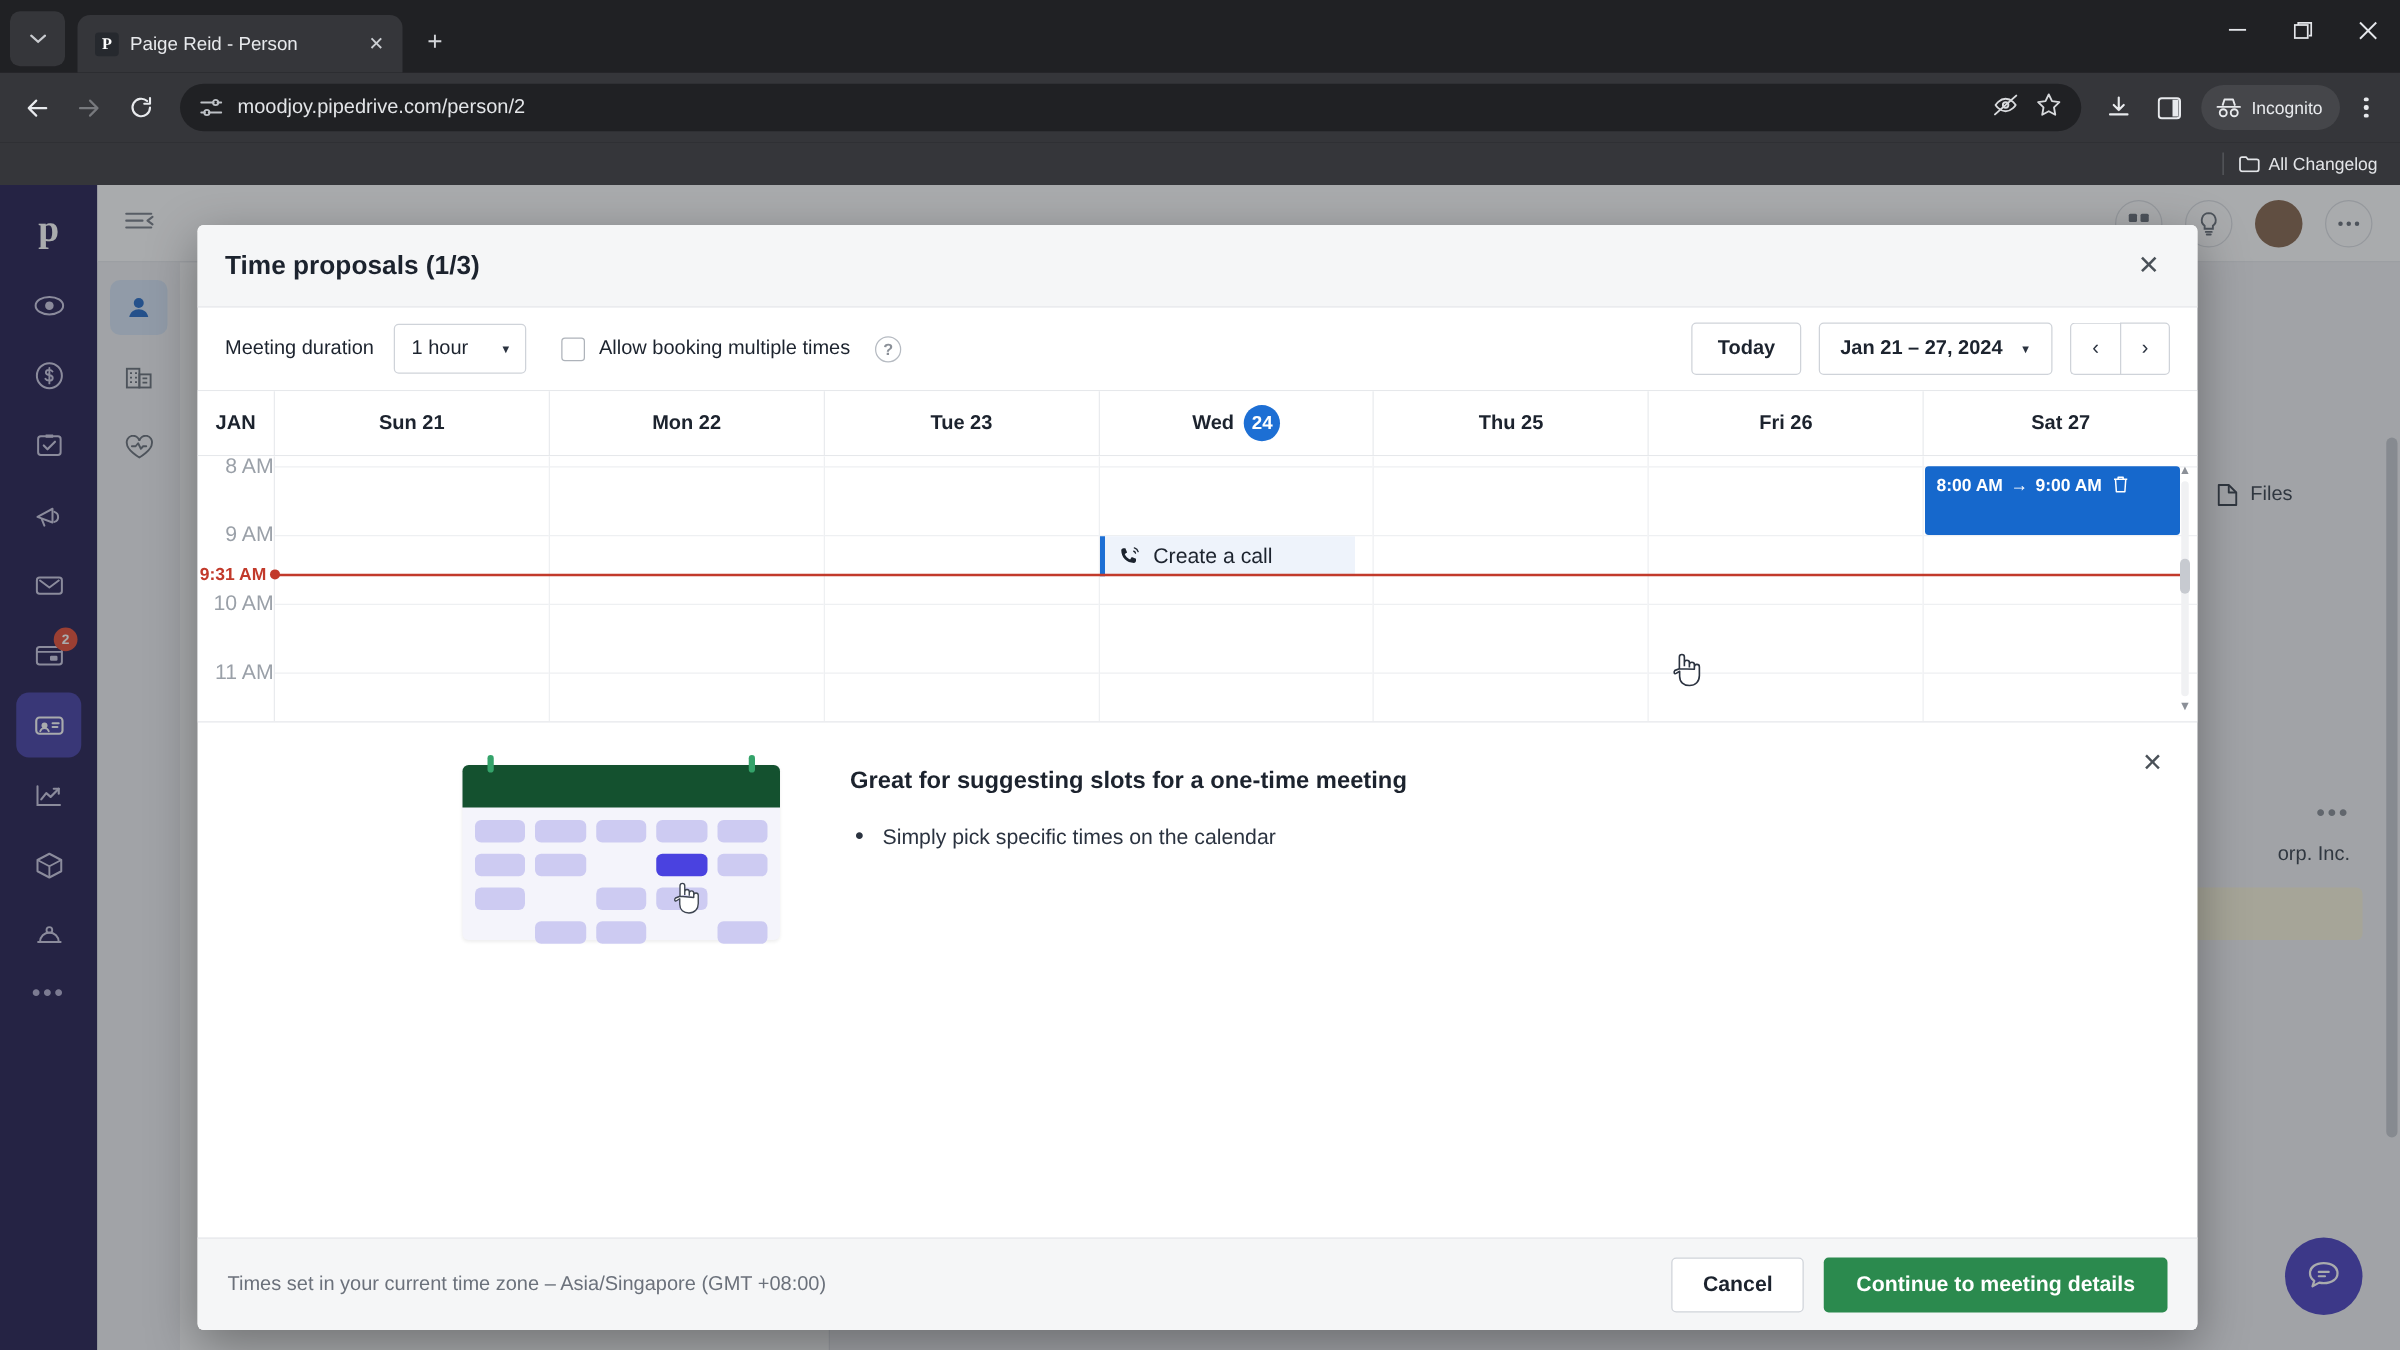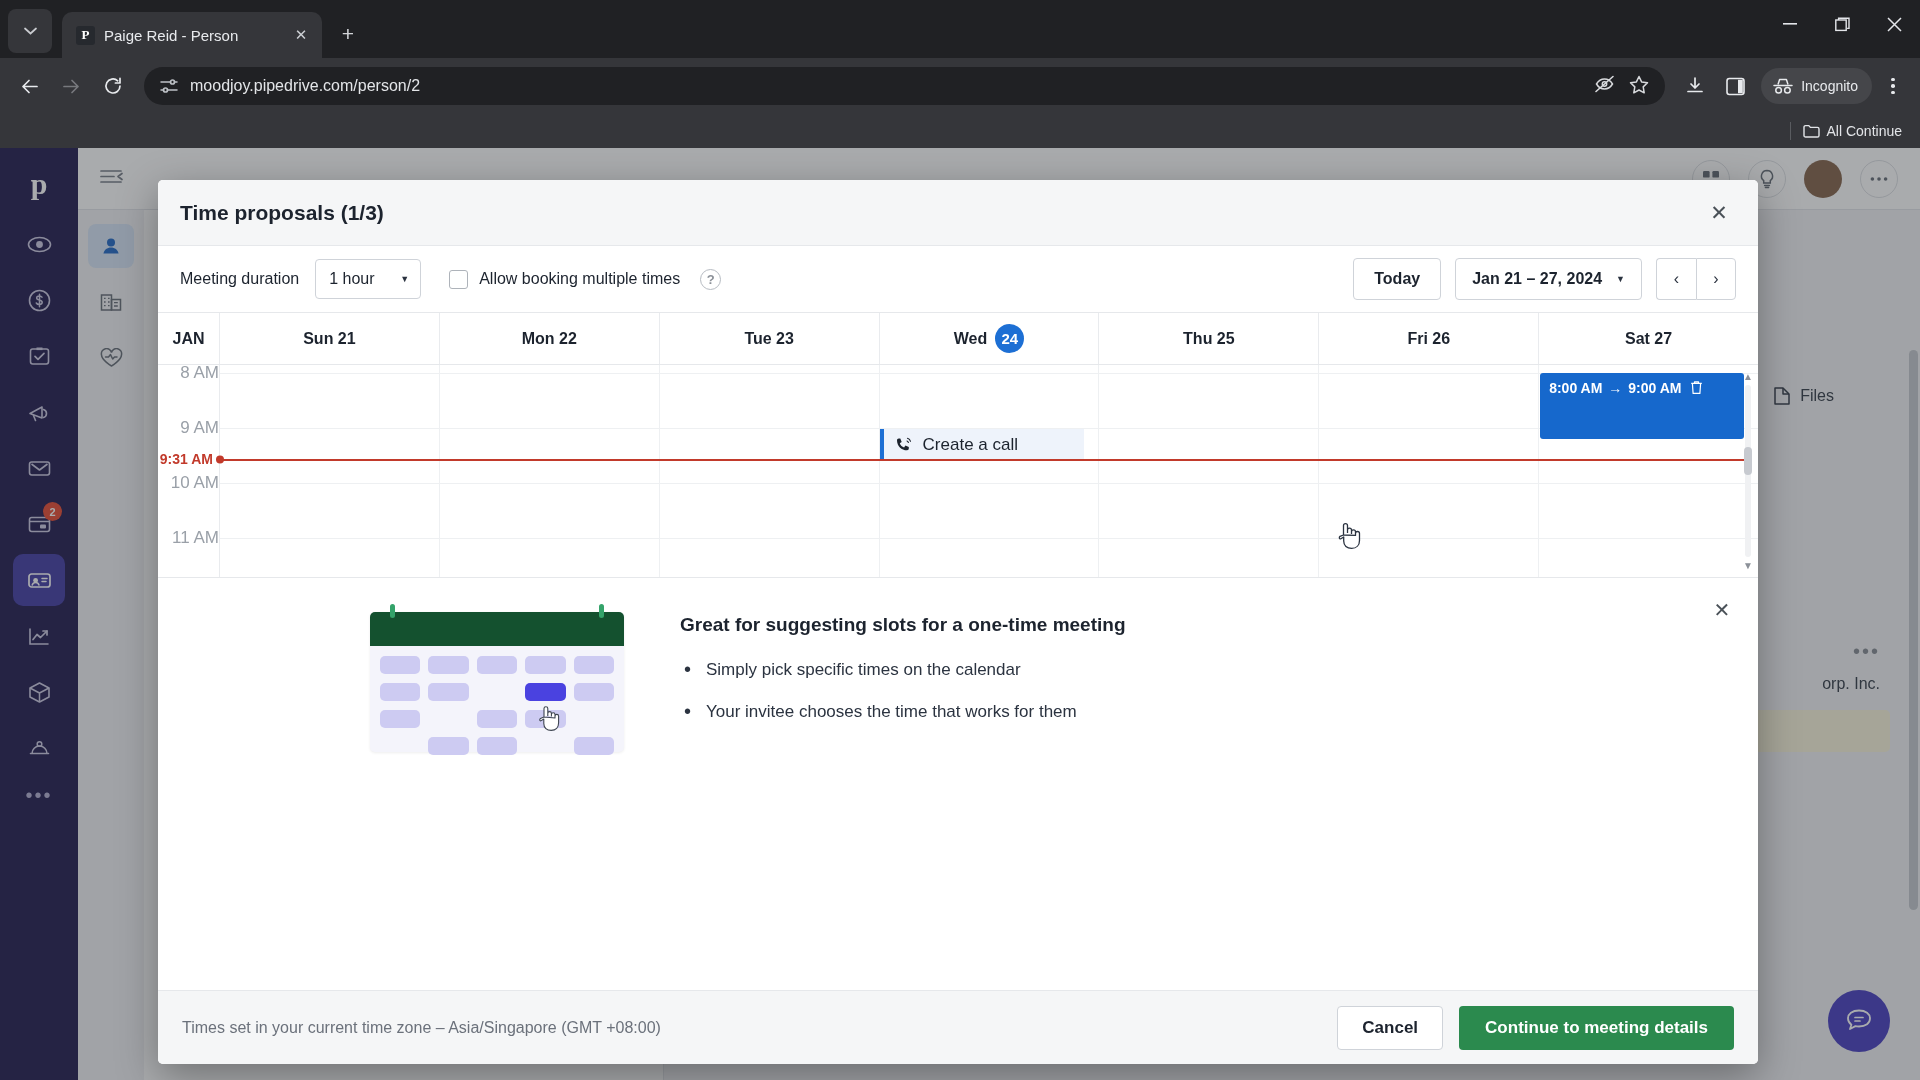--- a/index.html
+++ b/index.html
@@ -536,21 +536,21 @@
         <i></i>
       </div>
   </div>
 
   <div class="bookmarkbar">
     <div class="sep"></div>
     <div class="bm-item">
       <svg width="17" height="14" viewBox="0 0 17 14" fill="none">
         <path d="M1 3.2A1.6 1.6 0 0 1 2.6 1.6h3.2l1.6 1.8h7A1.6 1.6 0 0 1 16 5v6.4a1.6 1.6 0 0 1-1.6 1.6H2.6A1.6 1.6 0 0 1 1 11.4V3.2z" stroke="#e3e5e8" stroke-width="1.4"></path>
       </svg>
-      <span>All Continue</span>
+      <span>All Changelog</span>
     </div>
   </div>
 
   <div class="viewport">
 
     <div class="rail">
       <div class="rail-logo">p</div>
 
       <div class="rail-item">
         <svg width="25" height="25" viewBox="0 0 25 25" fill="none">
@@ -845,21 +845,21 @@
               <div class="hour-line" style="top:8px"></div>
                 <div class="hour-line" style="top:63px"></div>
               <div class="hour-line" style="top:118px"></div>
                 <div class="hour-line" style="top:173px"></div>
             </div>
             <div class="grid-col">
               <div class="hour-line" style="top:8px"></div>
                 <div class="hour-line" style="top:63px"></div>
               <div class="hour-line" style="top:118px"></div>
                 <div class="hour-line" style="top:173px"></div>
-              <div class="slot-sel" style="left:1px; right:14px; top:8px; height:66px;">
+              <div class="slot-sel" style="left:1px; right:14px; top:8px; height:55px;">
                 <span>8:00 AM</span>
                 <span>→</span>
                 <span>9:00 AM</span>
                 <span class="trash-ic">
                   <svg width="13" height="15" viewBox="0 0 13 15" fill="none">
                     <path d="M1.2 3.4h10.6M4.5 3.4V1.8h4v1.6M2.4 3.4l.7 10h6.8l.7-10" stroke="#fff" stroke-width="1.2" stroke-linejoin="round"></path>
                   </svg>
                 </span>
               </div>
             </div>
@@ -910,21 +910,20 @@
             <svg width="22" height="28" viewBox="0 0 22 28" fill="none">
               <path d="M6 13V4.6a1.9 1.9 0 0 1 3.8 0V12m0 0V9.4a1.8 1.8 0 0 1 3.6 0V12.5m0 0v-2a1.8 1.8 0 0 1 3.6 0V14m0 0v-1.8a1.8 1.8 0 0 1 3.6 0v6.6c0 4.4-2.8 7.6-7.4 7.6-4.4 0-7.4-2.6-7.4-7V15l-2.6 1.6c-1.4.9-2-1-.8-2.2L6 13z" fill="#fff" stroke="#3d4450" stroke-width="1.1" stroke-linejoin="round"></path>
             </svg>
           </div>
         </div>
 
         <div class="info-text">
           <div class="info-head">Great for suggesting slots for a one-time meeting</div>
           <ul class="info-list">
             <li>Simply pick specific times on the calendar</li>
-            <li>Your invitee chooses the time that works for them</li>
           </ul>
         </div>
       </div>
 
       <div class="modal-foot">
         <div class="tz-note">Times set in your current time zone – Asia/Singapore (GMT +08:00)</div>
         <div class="foot-right">
           <div class="btn-cancel">Cancel</div>
           <div class="btn-primary">Continue to meeting details</div>
         </div>

